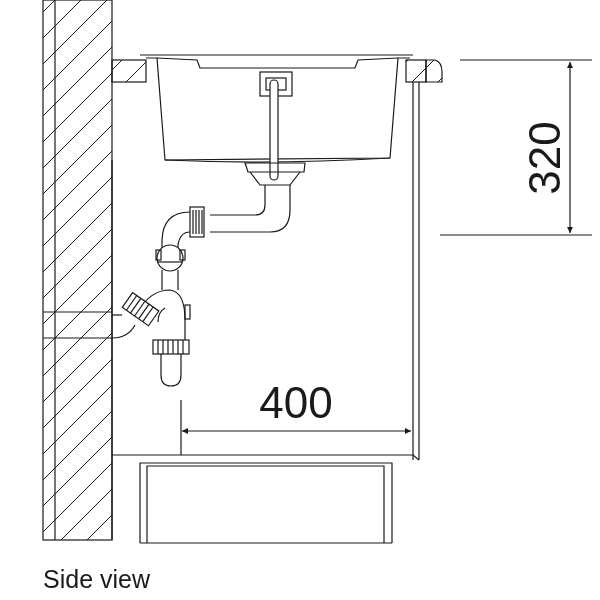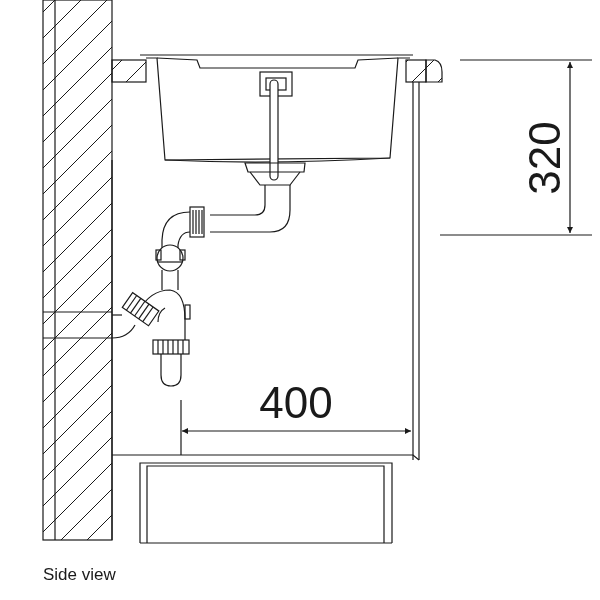--- a/index.html
+++ b/index.html
@@ -1,19 +1,19 @@
 <!DOCTYPE html>
 <html><head>
 <meta charset="utf-8">
 <style>
   html, body { margin:0; padding:0; background:#ffffff; }
   body { width:600px; height:600px; position:relative; overflow:hidden; font-family:"Liberation Sans", sans-serif; }
   svg { position:absolute; left:0; top:0; }
   .dim-text { font-family:"Liberation Sans", sans-serif; font-size:44px; fill:#1a1a1a; }
-  .caption { position:absolute; left:43px; top:565px; font-size:17px; color:#1a1a1a; font-family:"Liberation Sans", sans-serif; }
+  .caption { position:absolute; left:43px; top:565px; font-size:25px; color:#1a1a1a; font-family:"Liberation Sans", sans-serif; }
 </style>
 </head>
 <body>
 
 <svg width="600" height="600" viewBox="0 0 600 600">
   <defs>
     <pattern id="hatch" patternUnits="userSpaceOnUse" width="26" height="26" patternTransform="translate(55,0)">
       <line x1="0" y1="26" x2="26" y2="0" stroke="#1a1a1a" stroke-width="1"></line>
     </pattern>
     <pattern id="hatch-small" patternUnits="userSpaceOnUse" width="26" height="26">

